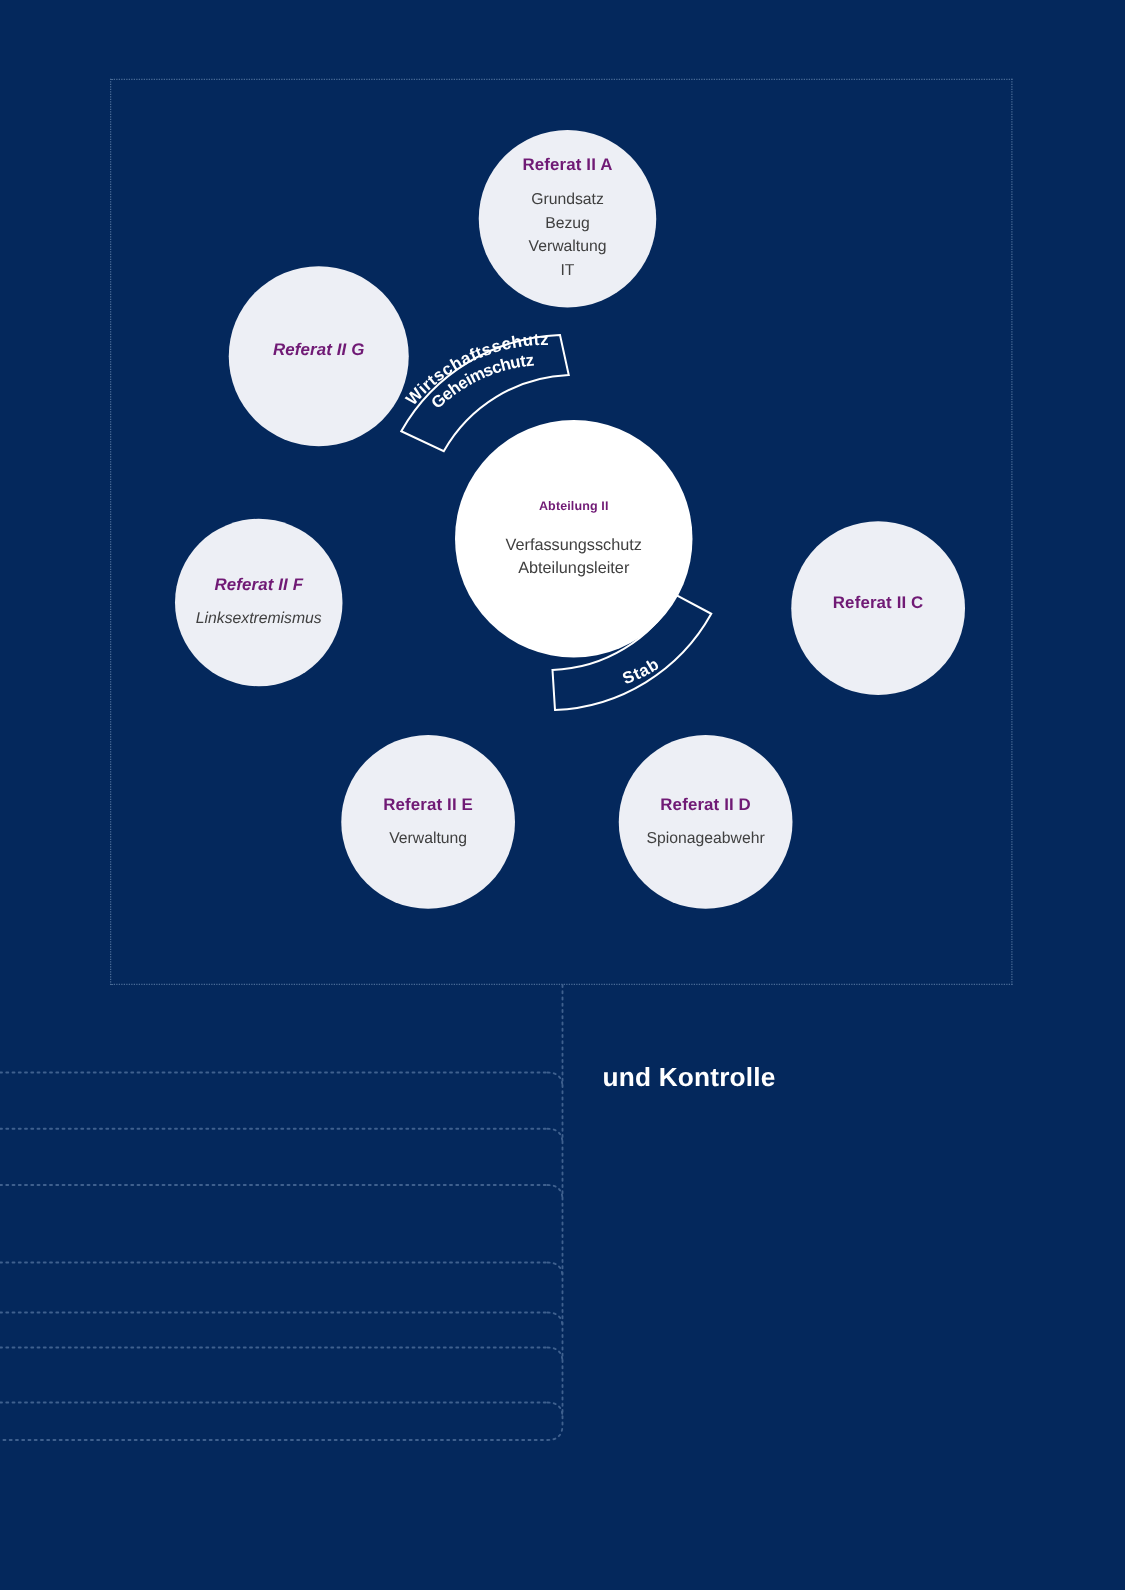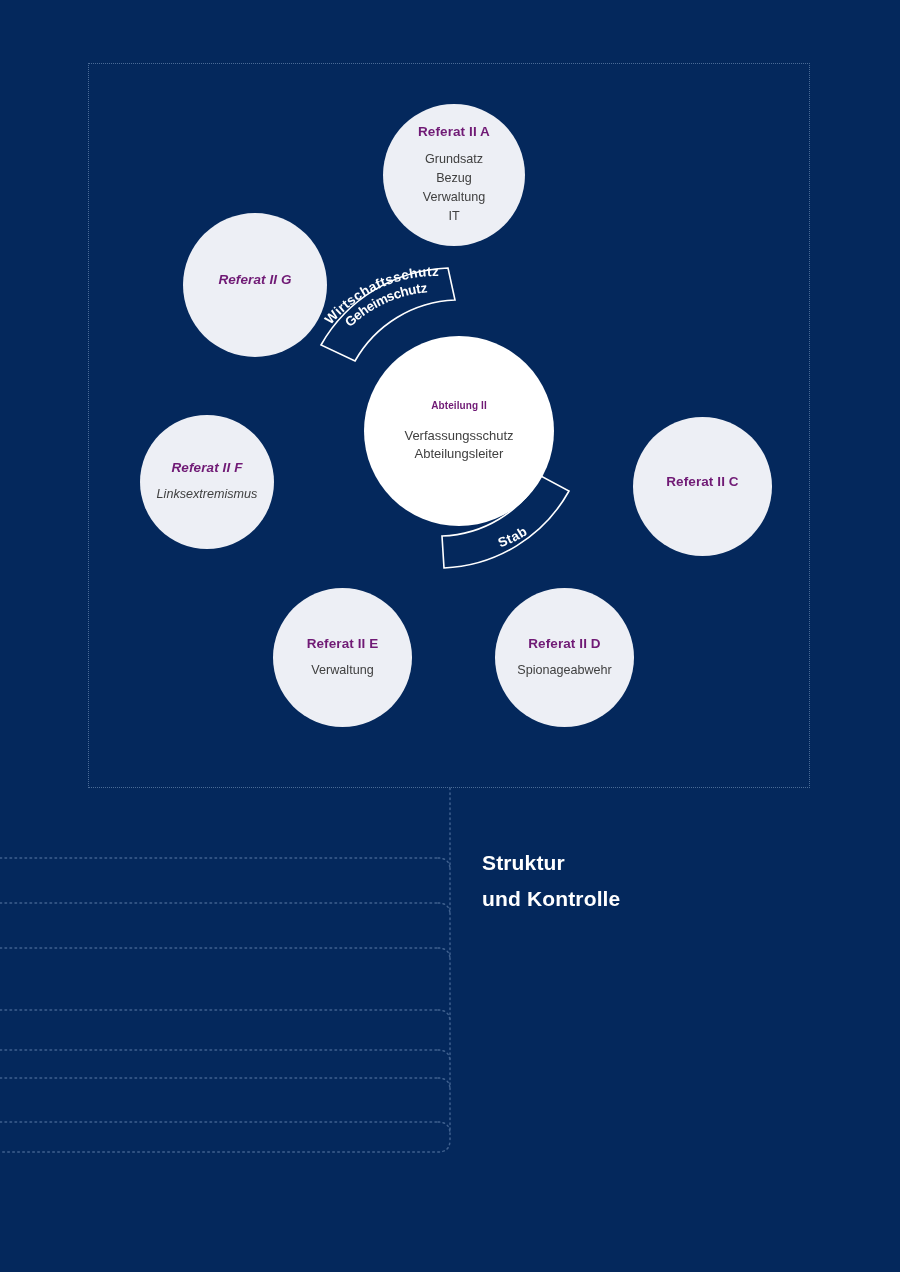--- a/index.html
+++ b/index.html
@@ -217,17 +217,16 @@
       <path d="M 438,1050 Q 450,1050 450,1062"></path>
       <path d="M 0,1050 L 438,1050"></path>
       <path d="M 438,1078 Q 450,1078 450,1090"></path>
       <path d="M 0,1078 L 438,1078"></path>
       <path d="M 438,1122 Q 450,1122 450,1134"></path>
       <path d="M 0,1122 L 438,1122"></path>
     </g>
   </svg>
 
   <div class="headline">
-    <div>Struktur</div>
     <div>und Kontrolle</div>
   </div>
 
 </div>
 
 </body></html>

